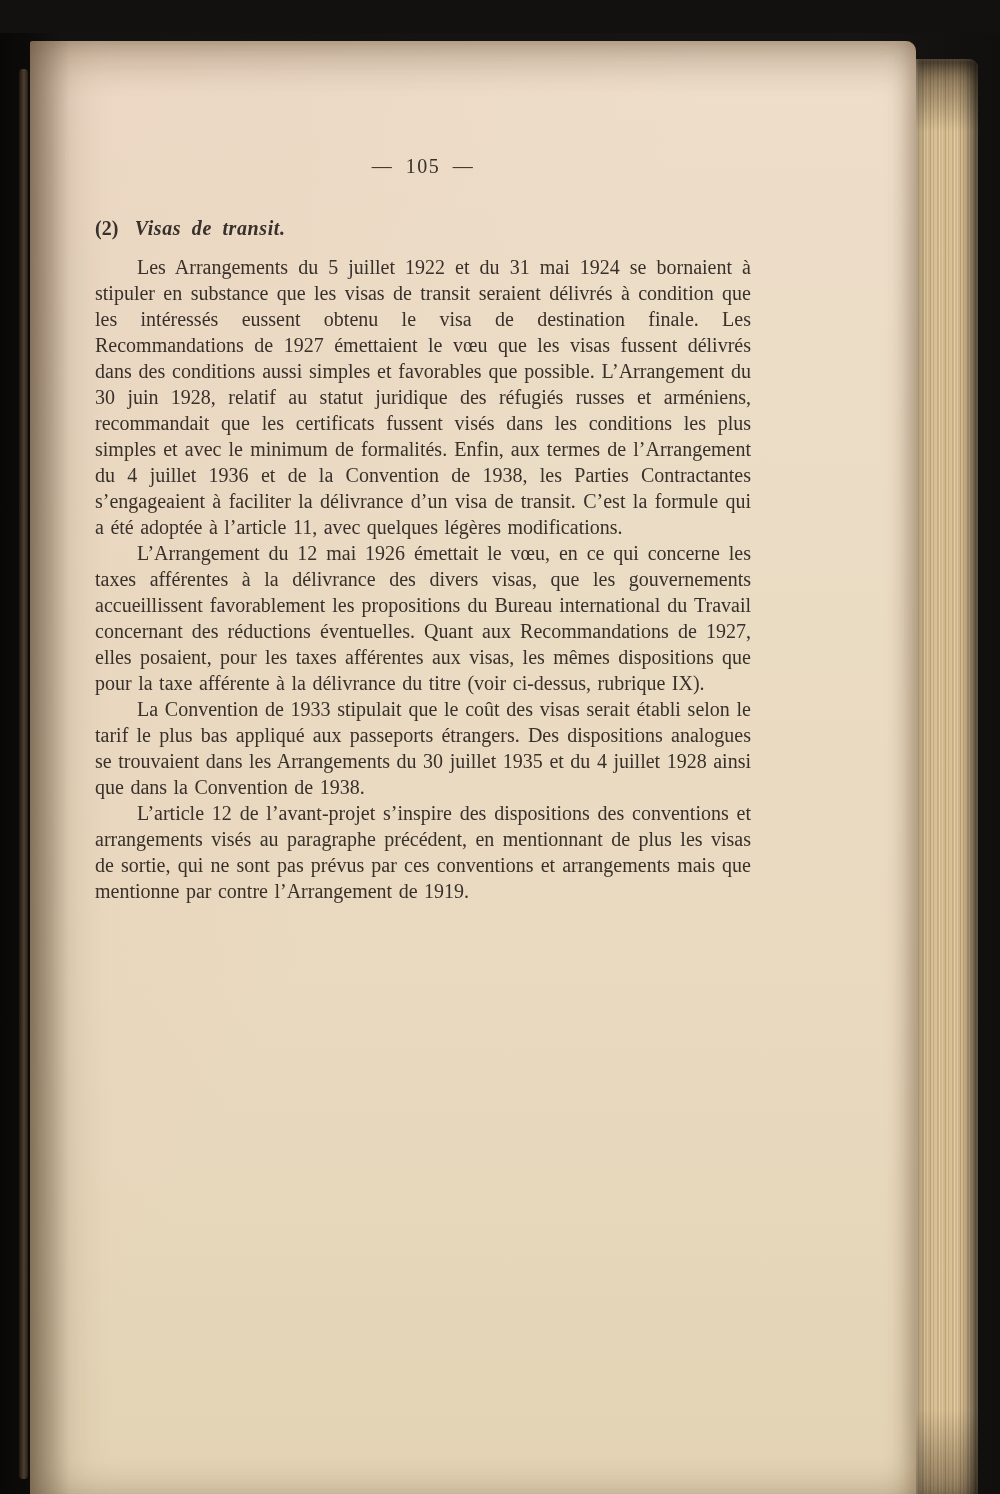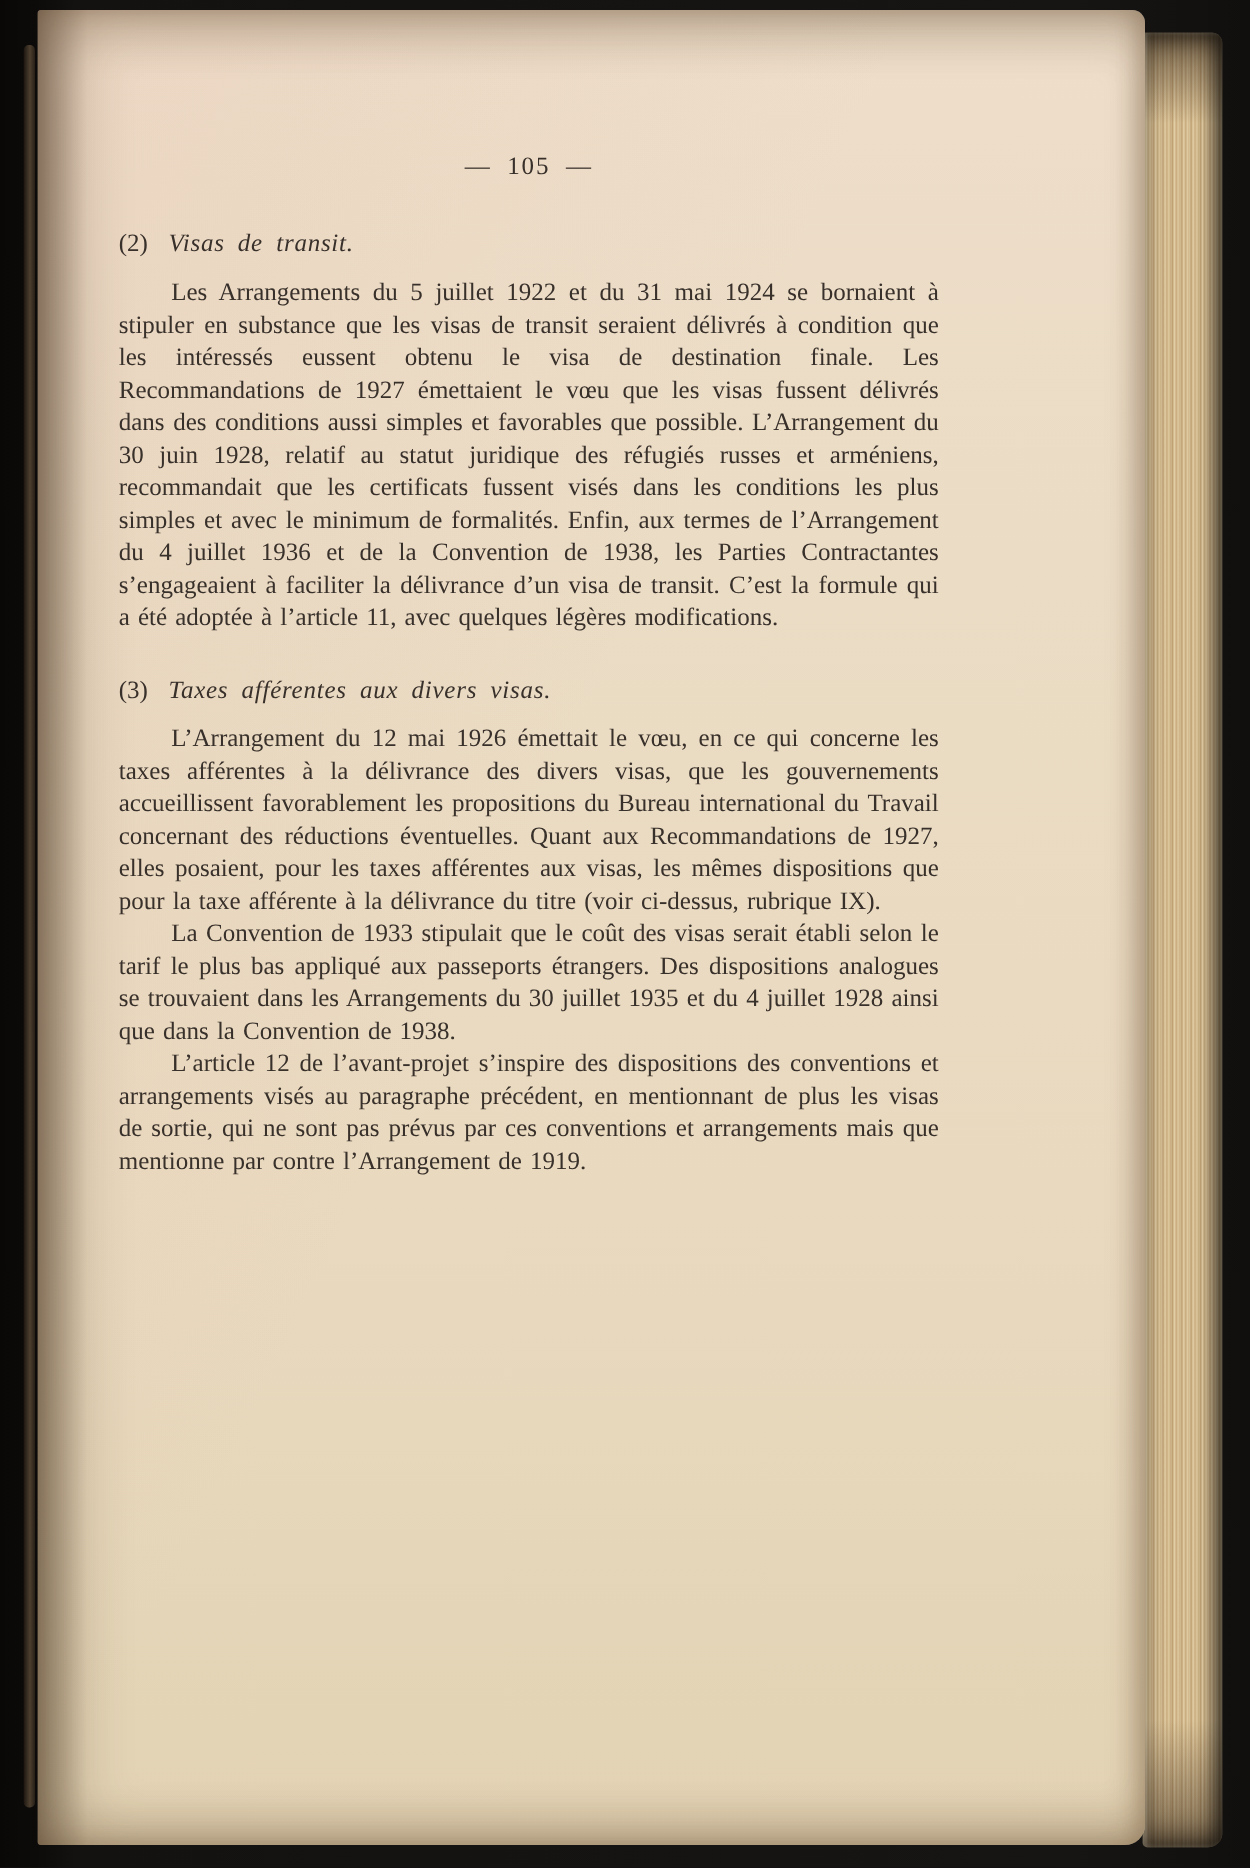--- a/index.html
+++ b/index.html
@@ -10,20 +10,21 @@
     width: 1000px;
     height: 1494px;
     position: relative;
     overflow: hidden;
     background: #131110;
     font-family: "Liberation Serif", "DejaVu Serif", serif;
   }
   .scene {
     position: absolute;
     inset: 0;
+    margin-top: 33px;
   }
   .backdrop {
     position: absolute;
     inset: 0;
     background: linear-gradient(90deg, #090807 0px, #0c0b0a 30px, #141211 60px, #171514 860px, #100f0e 1000px);
   }
   
   .left-sliver {
     position: absolute;
     left: 19px;
@@ -94,21 +95,21 @@
   .page-number {
     margin-top: 112px;
     text-align: center;
     font-size: 20px;
     letter-spacing: 1.5px;
     word-spacing: 6px;
   }
   .sec-heading {
     margin: 36px 0 13px 0;
     font-size: 20px;
-    font-weight: normal;
+    font-weight: bold;
     text-align: left;
   }
   .sec + .sec .sec-heading {
     margin-top: 32px;
   }
   .sec-num {
     font-style: normal;
     margin-right: 10px;
   }
   .sec-title {
@@ -139,23 +140,19 @@
 
       <section class="sec">
         <h2 class="sec-heading">
           <span class="sec-num">(2)</span>
           <span class="sec-title">Visas de transit.</span>
         </h2>
         <p class="para">Les Arrangements du 5 juillet 1922 et du 31 mai 1924 se bornaient à stipuler en substance que les visas de transit seraient délivrés à condition que les intéressés eussent obtenu le visa de destination finale. Les Recommandations de 1927 émettaient le vœu que les visas fussent délivrés dans des conditions aussi simples et favorables que possible. L’Arrangement du 30 juin 1928, relatif au statut juridique des réfugiés russes et arméniens, recommandait que les certificats fussent visés dans les conditions les plus simples et avec le minimum de formalités. Enfin, aux termes de l’Arrangement du 4 juillet 1936 et de la Convention de 1938, les Parties Contractantes s’engageaient à faciliter la délivrance d’un visa de transit. C’est la formule qui a été adoptée à l’article 11, avec quelques légères modifications.</p>
       </section>
 
       <section class="sec">
-        <h2 class="sec-heading">
-          <span class="sec-num">(3)</span>
-          <span class="sec-title">Taxes afférentes aux divers visas.</span>
-        </h2>
         <p class="para">L’Arrangement du 12 mai 1926 émettait le vœu, en ce qui concerne les taxes afférentes à la délivrance des divers visas, que les gouvernements accueillissent favorablement les propositions du Bureau international du Travail concernant des réductions éventuelles. Quant aux Recommandations de 1927, elles posaient, pour les taxes afférentes aux visas, les mêmes dispositions que pour la taxe afférente à la délivrance du titre (voir ci-dessus, rubrique IX).</p>
         <p class="para">La Convention de 1933 stipulait que le coût des visas serait établi selon le tarif le plus bas appliqué aux passeports étrangers. Des dispositions analogues se trouvaient dans les Arrangements du 30 juillet 1935 et du 4 juillet 1928 ainsi que dans la Convention de 1938.</p>
         <p class="para">L’article 12 de l’avant-projet s’inspire des dispositions des conventions et arrangements visés au paragraphe précédent, en mentionnant de plus les visas de sortie, qui ne sont pas prévus par ces conventions et arrangements mais que mentionne par contre l’Arrangement de 1919.</p>
       </section>
     </div>
   </div>
 </div>
 
 </body></html>

